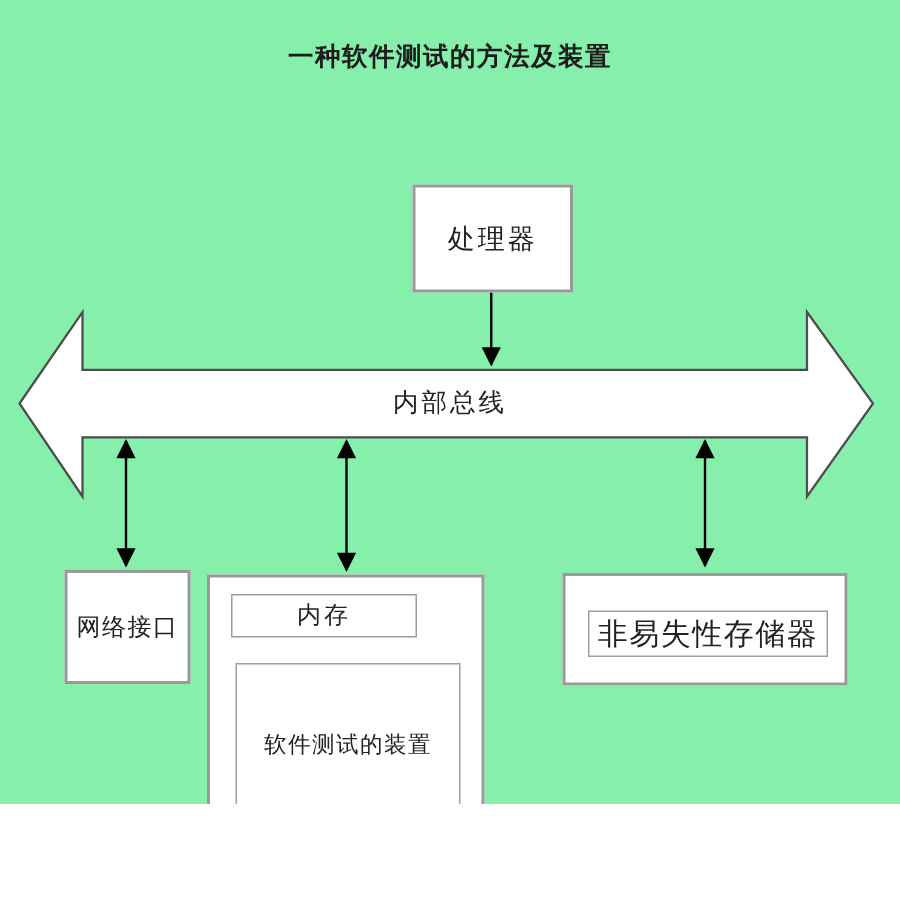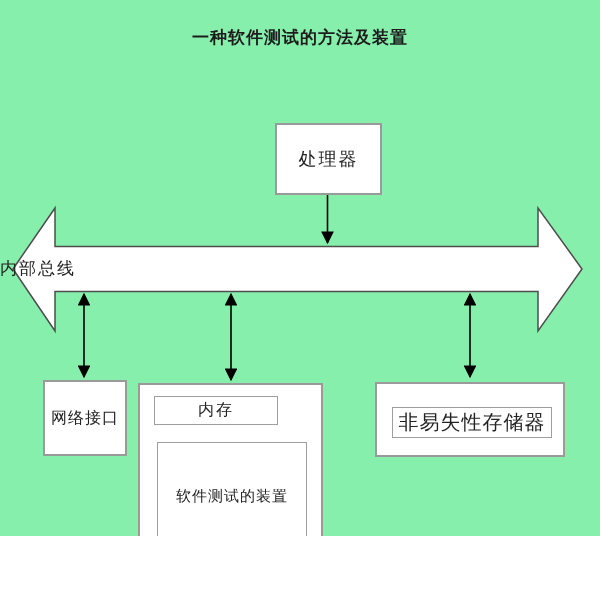--- a/index.html
+++ b/index.html
@@ -33,21 +33,21 @@
     left: 0;
     top: 0;
     width: 600px;
     height: 600px;
   }
   .bus-label {
     position: absolute;
     top: 257px;
     left: 0;
     width: 100%;
-    text-align: left;
+    text-align: center;
     font-size: 17px;
     letter-spacing: 2px;
     color: #222;
   }
   .box {
     position: absolute;
     background: #ffffff;
     border: 2px solid #9a9a9a;
     box-sizing: border-box;
     display: flex;

